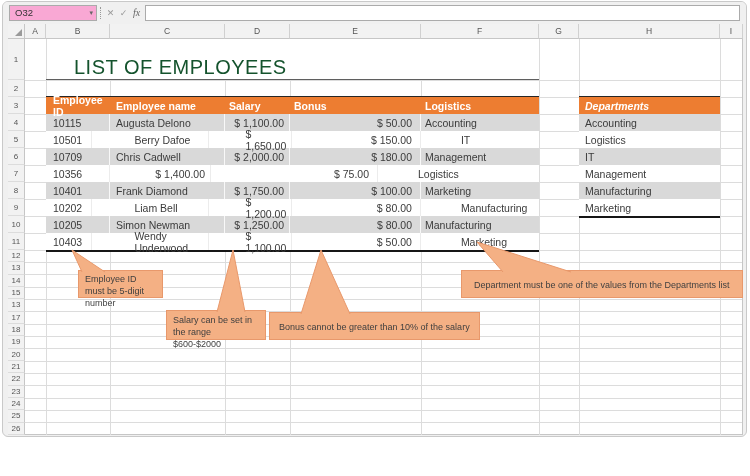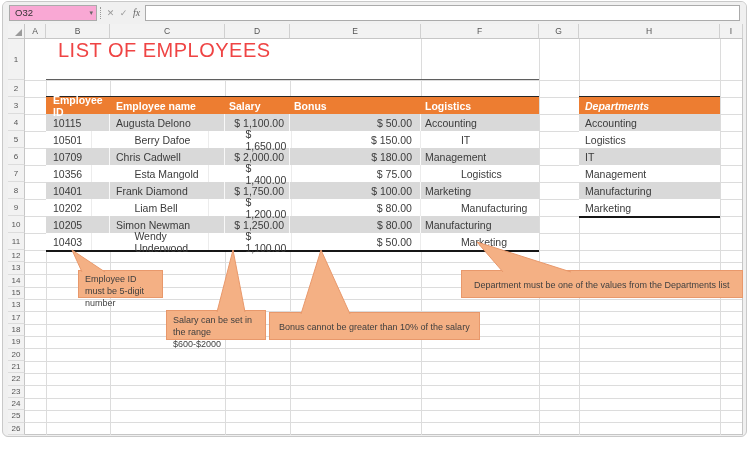--- a/index.html
+++ b/index.html
@@ -36,23 +36,23 @@
   
   .sheet { position:absolute; left:22px; top:37px; width:718px; height:396px; background:#fff;
            border-bottom:1px solid #c6c6c6; }
   .hl1 { position:absolute; left:22px; top:78px; width:718px; height:171px;
          background:repeating-linear-gradient(to bottom,#dcdcdc 0,#dcdcdc 1px,transparent 1px,transparent 17px); }
   .hl2 { position:absolute; left:22px; top:260.33px; width:718px; height:173px;
          background:repeating-linear-gradient(to bottom,#dcdcdc 0,#dcdcdc 1px,transparent 1px,transparent 12.333px); }
   .vl { position:absolute; top:37px; height:396px; width:1px; background:#dcdcdc; }
 
   
-  .titlecell { position:absolute; left:43px; top:37px; width:375px; height:40px; background:#fff;
-               display:flex; align-items:flex-start; padding-left:12px; font-size:20px; letter-spacing:.5px;
-               color:#ef4444; z-index:2; }
+  .titlecell { position:absolute; left:59px; top:37px; width:375px; height:40px; background:#fff;
+               display:flex; align-items:flex-end; padding-left:12px; font-size:20px; letter-spacing:.5px;
+               color:#14532d; z-index:2; }
   .titleline { position:absolute; left:43px; top:77px; width:493px; height:1px; background:#5f5f5f; z-index:2; }
 
   
   .etable { position:absolute; left:43px; top:94px; width:493px; border-top:1px solid #262626;
             border-bottom:2px solid #161616; z-index:2; }
   .trow { display:flex; height:17px; font-size:10.5px; color:#3b3b3b; align-items:stretch; }
   .thead { background:#ED7D31; color:#fff; font-weight:bold; }
   .trow > div { display:flex; align-items:center; }
   .g { background:#D9D9D9; }
   .w { background:#ffffff;gap:36px; }
@@ -184,21 +184,20 @@
     </div>
     <div class="trow g">
       <div class="c-id">10709</div>
       <div class="c-nm">Chris Cadwell</div>
       <div class="c-sa">$ 2,000.00</div>
       <div class="c-bo">$ 180.00</div>
       <div class="c-dp">Management</div>
     </div>
     <div class="trow w">
       <div class="c-id">10356</div>
-      <div class="c-nm">Esta Mangold</div>
       <div class="c-sa">$ 1,400.00</div>
       <div class="c-bo">$ 75.00</div>
       <div class="c-dp">Logistics</div>
     </div>
     <div class="trow g">
       <div class="c-id">10401</div>
       <div class="c-nm">Frank Diamond</div>
       <div class="c-sa">$ 1,750.00</div>
       <div class="c-bo">$ 100.00</div>
       <div class="c-dp">Marketing</div>

